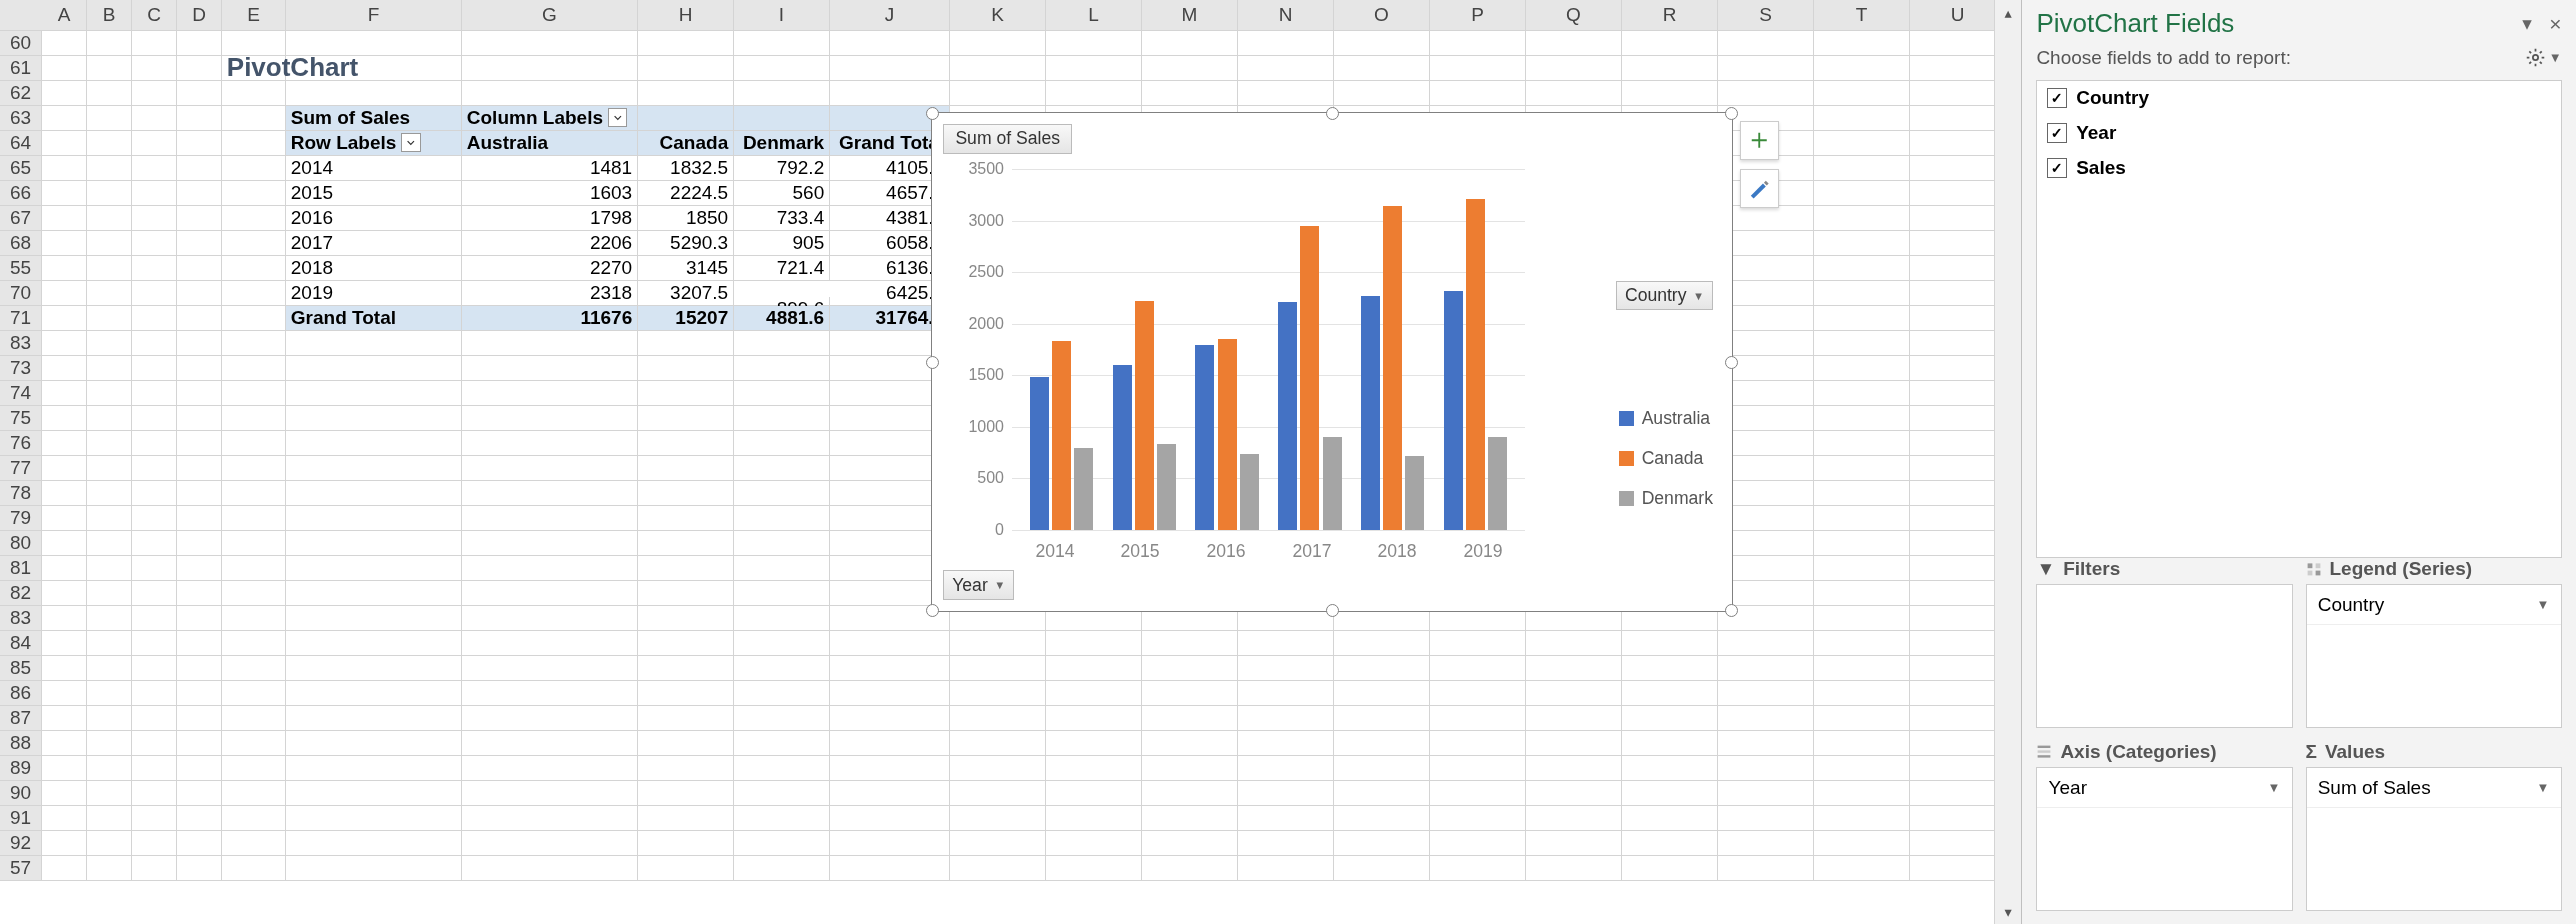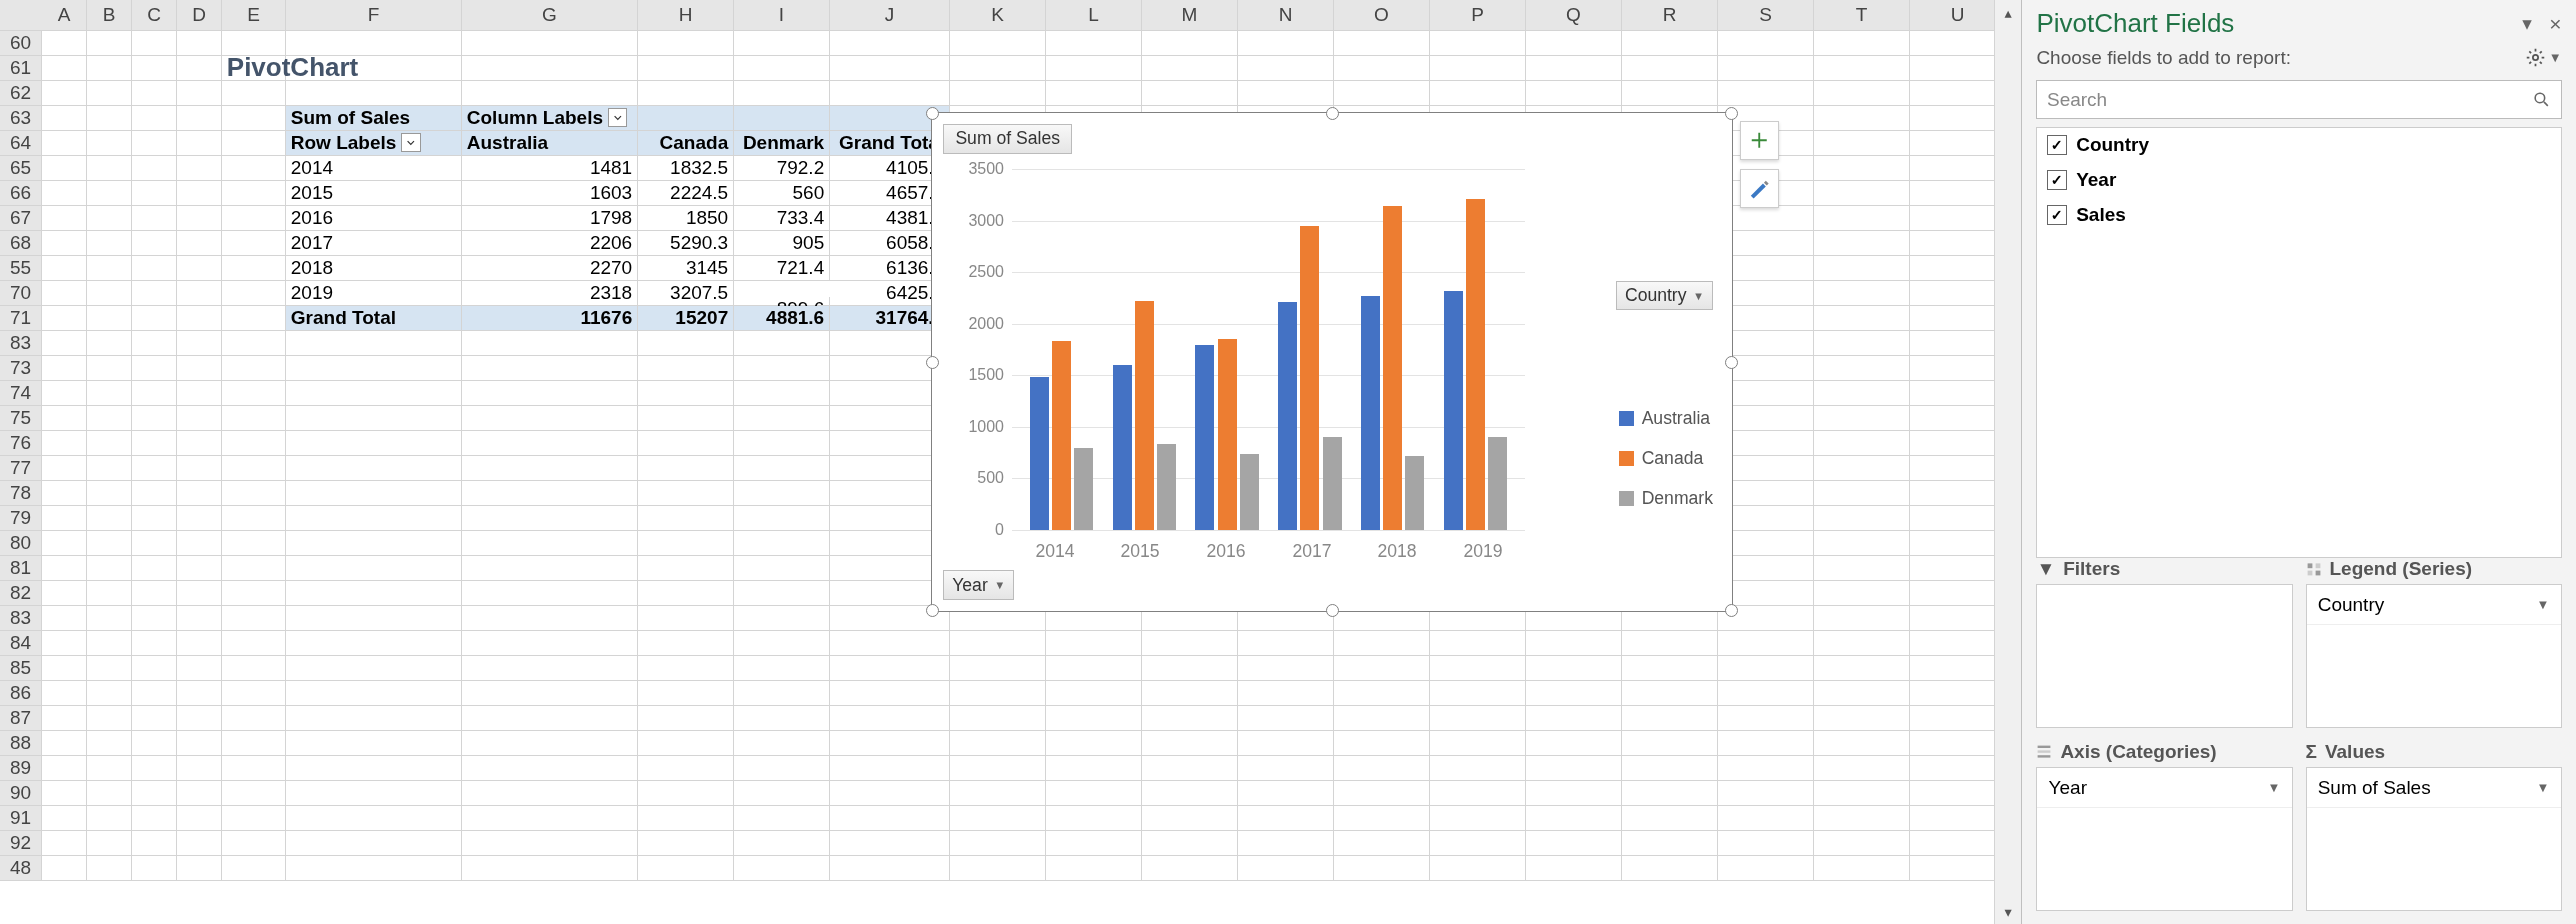--- a/index.html
+++ b/index.html
@@ -914,21 +914,21 @@
         <div class="cell" style="width: 96px;"></div>
         <div class="cell" style="width: 96px;"></div>
         <div class="cell" style="width: 96px;"></div>
         <div class="cell" style="width: 96px;"></div>
         <div class="cell" style="width: 96px;"></div>
         <div class="cell" style="width: 96px;"></div>
         <div class="cell" style="width: 96px;"></div>
         <div class="cell" style="width: 96px;"></div>
       </div>
       <div class="grid-row">
-        <div class="row-h">48</div>
+        <div class="row-h">57</div>
         <div class="cell" style="width: 45px;"></div>
         <div class="cell" style="width: 45px;"></div>
         <div class="cell" style="width: 45px;"></div>
         <div class="cell" style="width: 45px;"></div>
         <div class="cell" style="width: 64px;"></div>
         <div class="cell" style="width: 176px;"></div>
         <div class="cell" style="width: 176px;"></div>
         <div class="cell" style="width: 96px;"></div>
         <div class="cell" style="width: 96px;"></div>
         <div class="cell" style="width: 120px;"></div>
@@ -1069,27 +1069,20 @@
     <span>Choose fields to add to report:</span>
     <span class="spacer"></span>
     <span style="display:flex;align-items:center;gap:3.2px;cursor:pointer;">
       <svg width="21" height="21" viewBox="0 0 24 24">
           <circle cx="12" cy="12" r="3" fill="none" stroke="#555" stroke-width="2"></circle>
           <path d="M12 2v3M12 19v3M2 12h3M19 12h3M4.9 4.9l2.1 2.1M17 17l2.1 2.1M19.1 4.9 17 7M7 17l-2.1 2.1" stroke="#555" stroke-width="2"></path>
         </svg>
       <span style="font-size:13px;color:#666;">▼</span>
     </span>
   </div>
-  <div class="search">
-    <span>Search</span>
-    <svg width="19" height="19" viewBox="0 0 24 24">
-        <circle cx="10" cy="10" r="6" fill="none" stroke="#666" stroke-width="2"></circle>
-        <path d="m15 15 5 5" stroke="#666" stroke-width="2"></path>
-      </svg>
-  </div>
   <div class="field-list" id="fieldList">
       <div class="fl-item">
         <span class="cb">✓</span>
         <span>Country</span>
       </div>
       <div class="fl-item">
         <span class="cb">✓</span>
         <span>Year</span>
       </div>
       <div class="fl-item">

